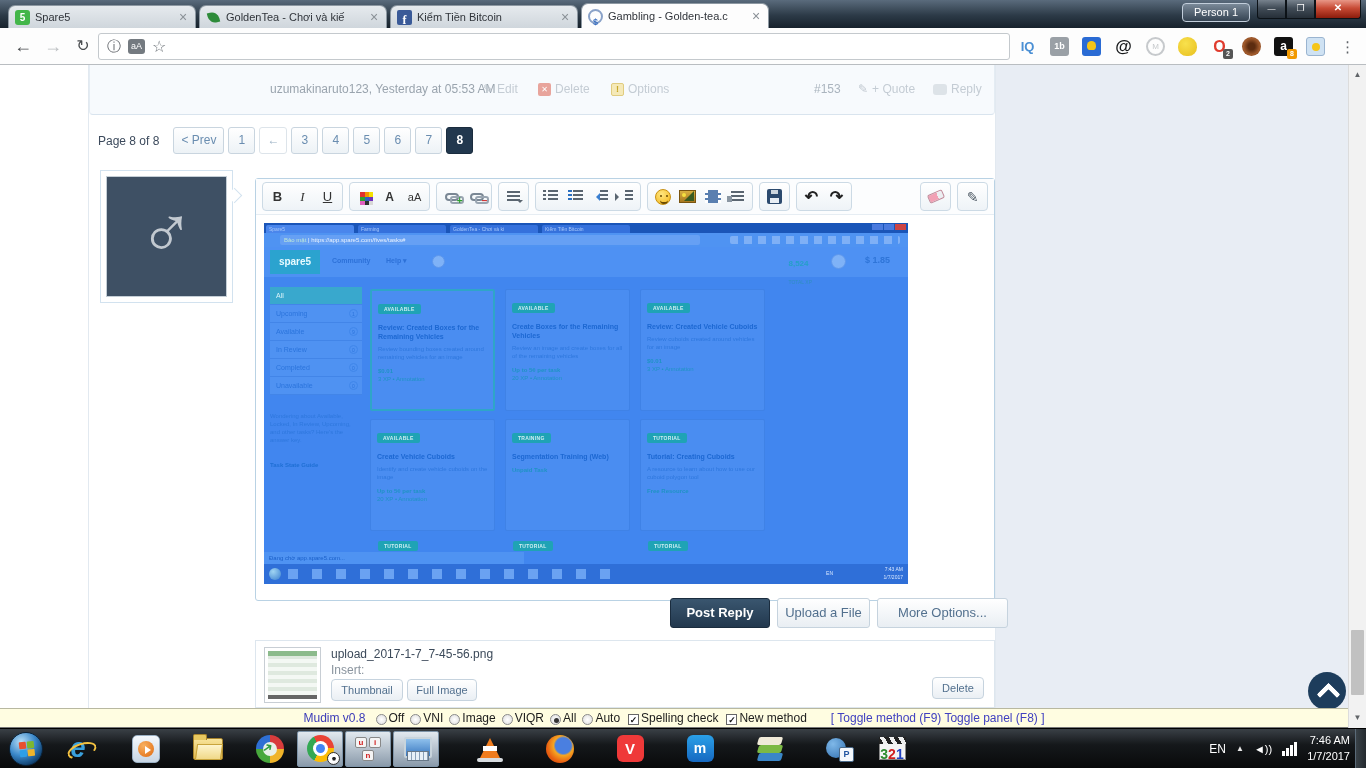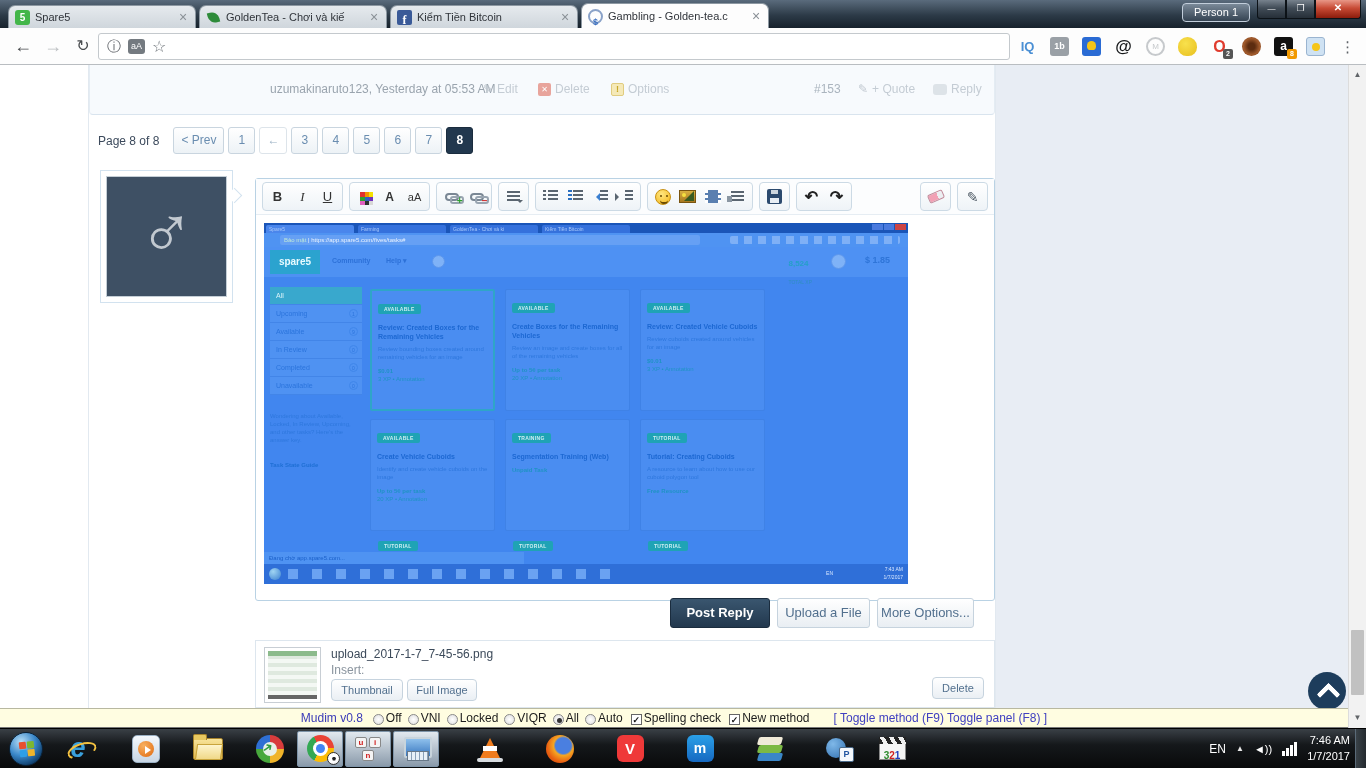--- a/index.html
+++ b/index.html
@@ -179,21 +179,21 @@
 .e-ticons{position:absolute;left:24px;top:5px;width:330px;height:10px;background:repeating-linear-gradient(90deg,#6aa2f2 0 10px,transparent 10px 24px)}
 .e-tray{position:absolute;right:5px;top:2px;font-size:5px;color:#d6e6ff;text-align:right;line-height:1.5}
 .e-lang{position:absolute;right:75px;top:6px;font-size:5px;color:#d6e6ff}
 
 
 .actions{position:absolute;left:0;top:598px;width:996px;height:30px}
 .btn{position:absolute;height:30px;border-radius:3px;font-size:13px;text-align:center;line-height:28px}
 .btn.primary{left:670px;width:100px;background:linear-gradient(#3a566f,#22384e);border:1px solid #1a2c3e;color:#fff;font-weight:bold}
 .btn.lite{background:linear-gradient(#fff,#e9eef3);border:1px solid #c6d3de;color:#52708e}
 .btn.upload{left:777px;width:93px}
-.btn.more{left:877px;width:97px}
+.btn.more{left:877px;width:131px}
 
 
 .attach{position:absolute;left:255px;top:640px;width:740px;height:68px;background:#fff;border:1px solid #dde6ee}
 .thumb{position:absolute;left:8px;top:6px;width:57px;height:56px;background:#fff;border:1px solid #c8ced4;padding:3px}
 .thumb .sheet{width:100%;height:100%;background:linear-gradient(#8cbb8c 0 5px,transparent 5px),repeating-linear-gradient(#f4f8f4 0 4px,#dfe9df 4px 8px);border-bottom:4px solid #666}
 .at-name{position:absolute;left:75px;top:6px;font-size:12px;color:#3c4a5a}
 .at-ins{position:absolute;left:75px;top:22px;font-size:12px;color:#8a949e}
 .chip{position:absolute;top:38px;height:22px;border:1px solid #c6d3de;border-radius:4px;background:linear-gradient(#fff,#eaeff4);color:#52708e;font-size:11px;line-height:20px;text-align:center}
 .chip.c1{left:75px;width:72px}
 .chip.c2{left:151px;width:70px}
@@ -250,21 +250,21 @@
 .ic-bs{width:26px;height:26px;position:relative}
 .ic-bs i{position:absolute;left:1px;width:24px;height:8px;border-radius:2px;transform:skewX(-16deg)}
 .ic-bs i:nth-child(1){top:1px;background:#f0ead8}
 .ic-bs i:nth-child(2){top:9px;background:#7cb944}
 .ic-bs i:nth-child(3){top:17px;background:#3a86c8}
 .ic-prem{width:28px;height:26px;position:relative}
 .ic-prem::before{content:"";position:absolute;left:0;top:2px;width:20px;height:20px;border-radius:50%;background:radial-gradient(circle at 35% 30%,#7fb8e8,#2f6fb0)}
 .ic-prem::after{content:"P";position:absolute;right:0;bottom:0;width:13px;height:13px;background:#f4f8fc;border:1px solid #4a6a8a;border-radius:2px;color:#2255a0;font-size:9px;font-weight:bold;text-align:center;line-height:12px}
 .ic-mpc{width:27px;height:23px;background:#f4f4f4;border:1px solid #888;position:relative;text-align:center}
 .ic-mpc::before{content:"";position:absolute;left:-1px;top:-1px;width:27px;height:7px;background:repeating-linear-gradient(60deg,#222 0 4px,#eee 4px 8px)}
-.mpc-d{position:relative;top:7px;font-size:10px;font-weight:bold}
+.mpc-d{position:relative;top:7px;font-size:14px;font-weight:bold}
 .mpc-d b:nth-child(1){color:#2e8b2e}.mpc-d b:nth-child(2){color:#d02020}.mpc-d b:nth-child(3){color:#2040c0}
 .tray{margin-left:auto;display:flex;align-items:center;gap:10px;padding-right:16px;height:40px}
 .tr-en{color:#fff;font-size:12px}
 .tr-caret{color:#e8e8e8;font-size:8px}.tr-caret::before{content:"▲"}
 .tr-spk{color:#fff;font-size:11px}.tr-spk::before{content:"◄))"}
 .tr-bars{display:flex;align-items:flex-end;gap:1px;height:14px}
 .tr-bars i{width:3px;background:#fff}
 .tr-bars i:nth-child(1){height:5px}.tr-bars i:nth-child(2){height:8px}.tr-bars i:nth-child(3){height:11px}.tr-bars i:nth-child(4){height:14px}
 .tr-time{color:#fff;font-size:11px;text-align:right;line-height:1.45}
 .desk-sliver{position:absolute;right:0;top:0;width:11px;height:40px;background:linear-gradient(90deg,#3a4248,#23292e);border-left:1px solid #5a6a78}
@@ -555,21 +555,21 @@
   </div>
 
   <div class="scrolltop"></div>
   <div class="mudim">
     <span class="ti">Mudim v0.8</span>
     <span class="mrad"></span>
       <span>Off</span>
     <span class="mrad"></span>
       <span>VNI</span>
     <span class="mrad"></span>
-      <span>Locked</span>
+      <span>Image</span>
     <span class="mrad"></span>
       <span>VIQR</span>
     <span class="mrad on"></span>
       <span>All</span>
     <span class="mrad"></span>
       <span>Auto</span>
     <span class="mchk"></span>
       <span>Spelling check</span>
     <span class="mchk"></span>
       <span>New method</span>

